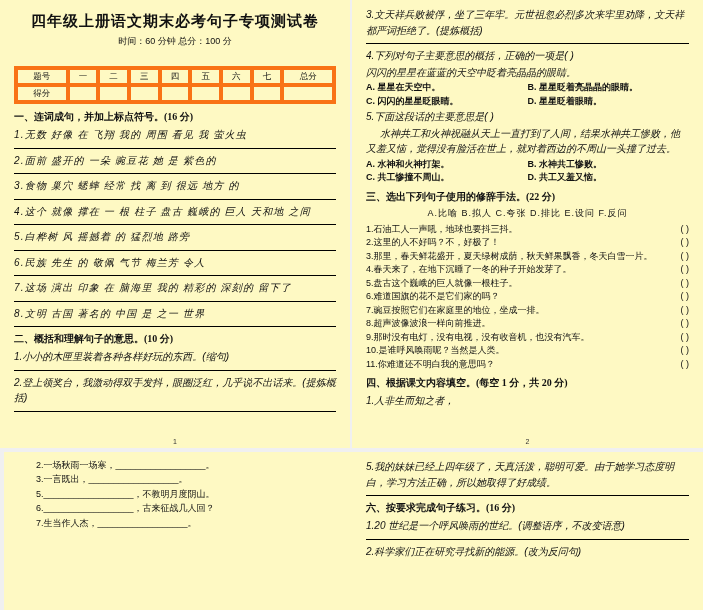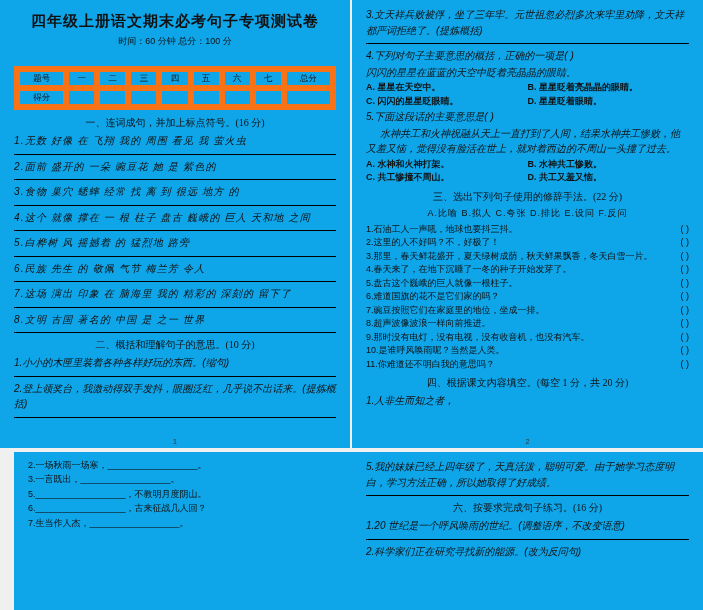--- a/index.html
+++ b/index.html
@@ -1,27 +1,27 @@
 <!DOCTYPE html>
 <html><head>
 <meta charset="utf-8">
 <style>
   html,body{margin:0;padding:0;background:#f0f0f0;}
   body{width:703px;height:610px;font-family:"Liberation Sans","DejaVu Sans",sans-serif;color:#111;}
-  .sheet{position:absolute;background:#0ea5e9;overflow:hidden;box-sizing:border-box;}
+  .sheet{position:absolute;background:#fef9c3;overflow:hidden;box-sizing:border-box;}
   .p1{left:0;top:0;width:350px;height:448px;}
   .p2{left:352px;top:0;width:351px;height:448px;}
-  .p3{left:14px;top:452px;width:350px;height:158px;}
+  .p3{left:4px;top:452px;width:350px;height:158px;padding-left:18px;}
   .p4{left:352px;top:452px;width:351px;height:168px;}
   .inner{padding:6px 14px 0 14px;}
   .title{font-size:15px;font-weight:bold;text-align:center;letter-spacing:1px;margin:6px 0 4px 0;font-family:"Liberation Serif","DejaVu Serif",serif;}
   .subtitle{font-size:9px;text-align:center;margin-bottom:18px;}
   table.score{border-collapse:collapse;width:100%;margin-bottom:6px;font-size:8.5px;}
-  table.score td{border:6px solid #f97316;height:13px;text-align:center;padding:0;}
-  .sec{font-size:10px;font-weight:normal;margin:5px 0 3px 0;font-family:"Liberation Serif","DejaVu Serif",serif;text-align:center;}
+  table.score td{border:4px solid #f97316;height:13px;text-align:center;padding:0;}
+  .sec{font-size:10px;font-weight:bold;margin:5px 0 3px 0;font-family:"Liberation Serif","DejaVu Serif",serif;}
   .q{font-size:10px;line-height:1.55;margin:1px 0;font-style:italic;}
   .q.sp{letter-spacing:1.2px;}
   .ind{text-indent:14px;}
   .opts{font-size:9px;line-height:1.5;display:flex;}
   .opts span{display:inline-block;font-weight:bold;}
   .opt-a{width:50%;}
   .rule{border-top:1px solid #000;margin:5px 0 4px 0;height:0;}
   .pg{font-size:7px;text-align:center;color:#333;position:absolute;bottom:3px;width:100%;left:0;}
   .par{display:inline-block;width:34px;text-align:center;font-size:9px;}
   .rowq{display:flex;justify-content:space-between;font-size:9px;line-height:1.5;}

